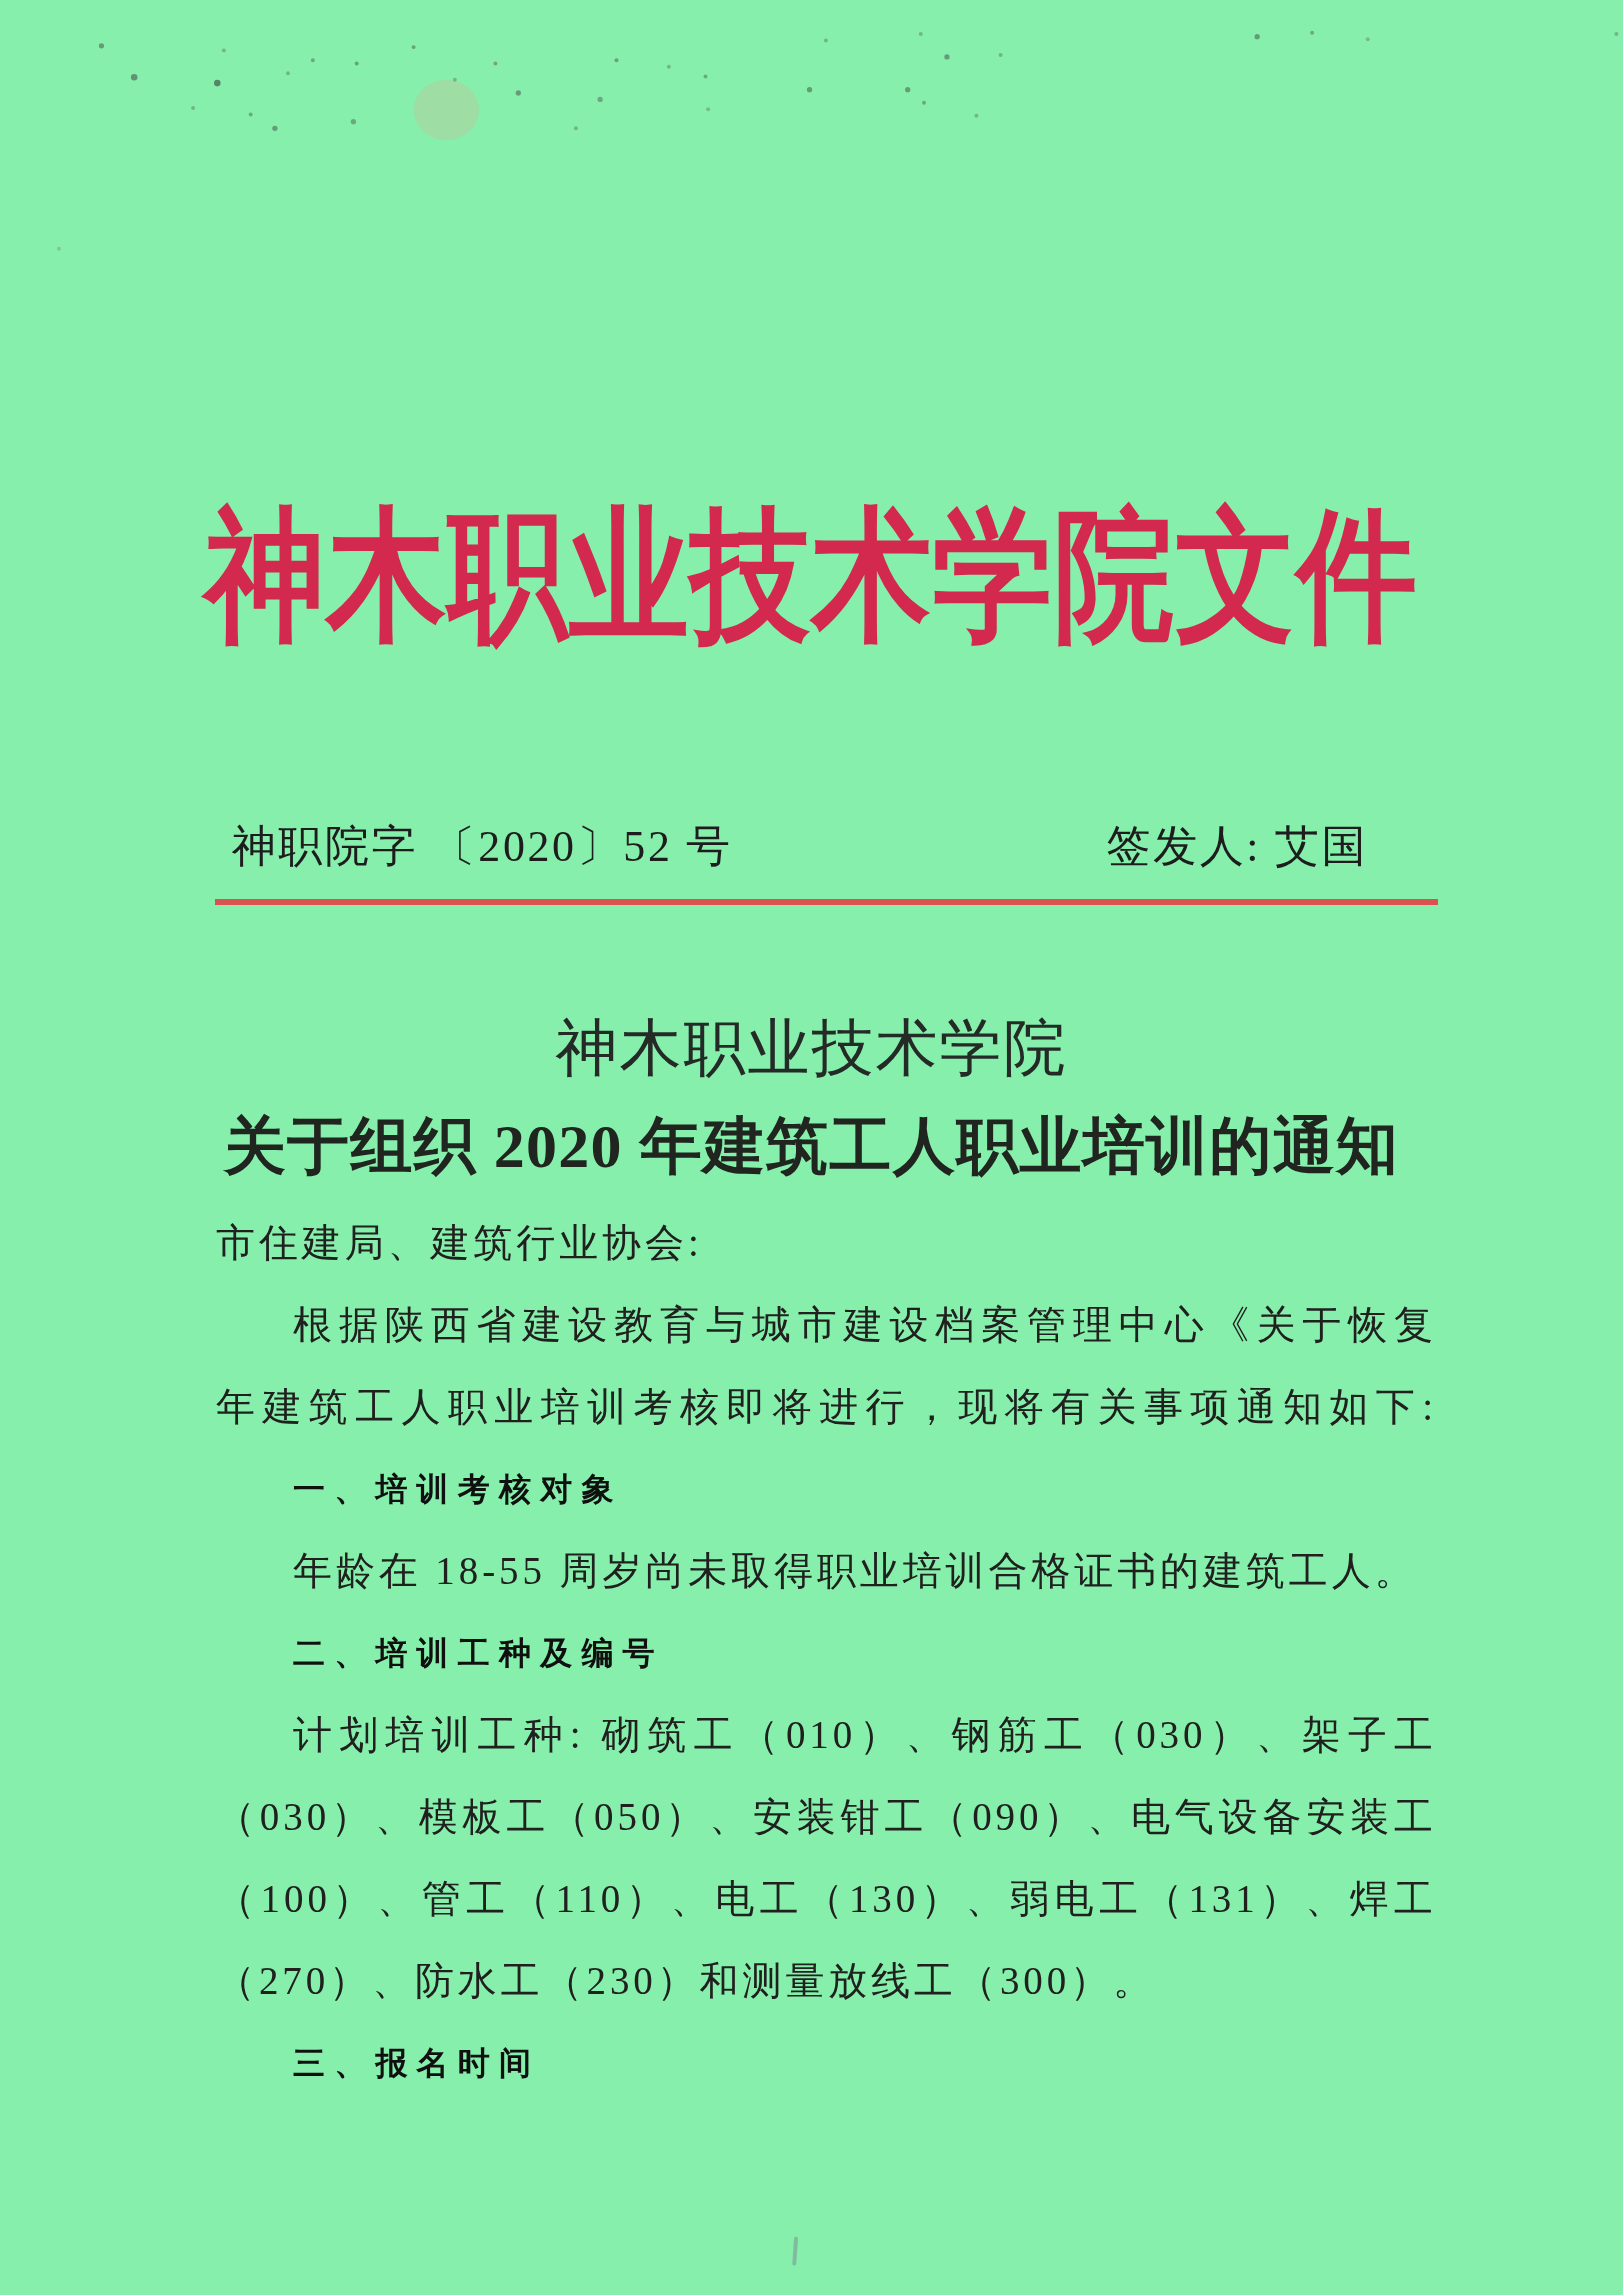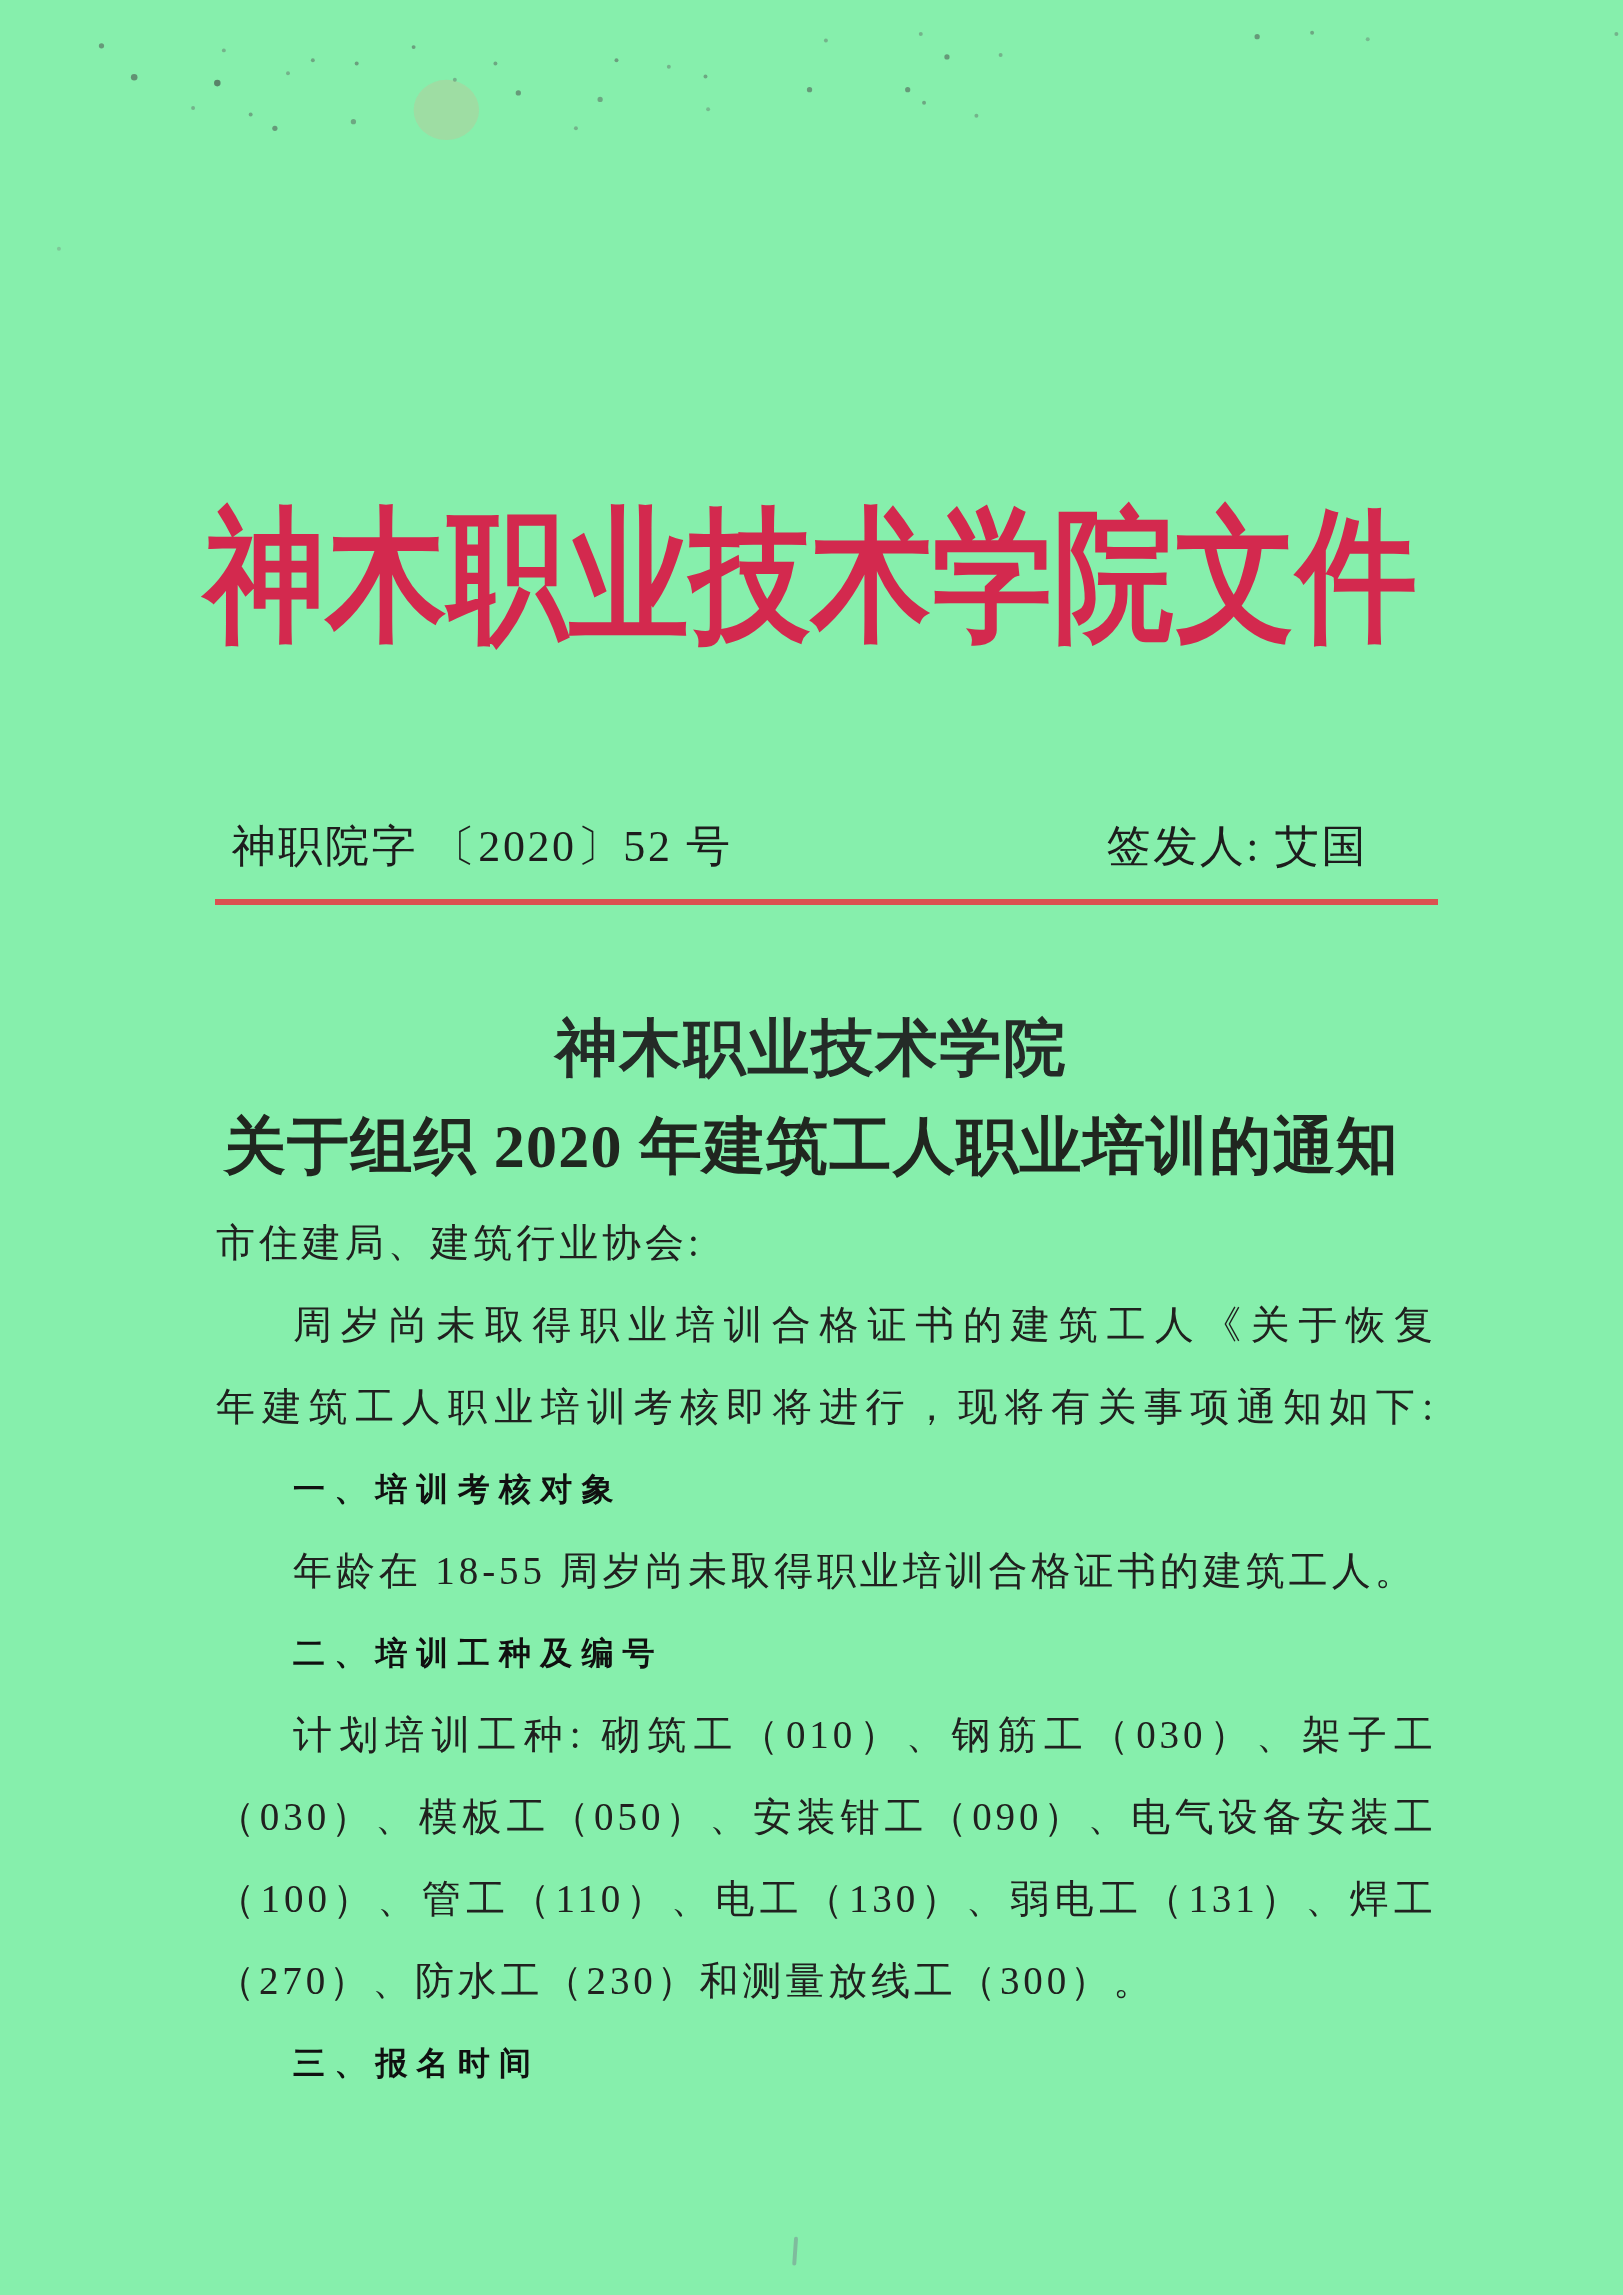--- a/index.html
+++ b/index.html
@@ -70,21 +70,21 @@
   
   .subject1 {
     position: absolute;
     top: 1007px;
     left: 0;
     width: 100%;
     height: 82px;
     line-height: 82px;
     text-align: center;
     font-size: 62px;
-    font-weight: 700;
+    font-weight: 400;
     color: #242b27;
     letter-spacing: 2px;
     white-space: nowrap;
   }
   .subject2 {
     position: absolute;
     top: 1104px;
     left: 0;
     width: 100%;
     height: 85px;
@@ -177,21 +177,21 @@
     <span class="docnum-right">签发人: 艾国</span>
   </div>
 
   <div class="red-rule"></div>
 
   <div class="subject1">神木职业技术学院</div>
   <div class="subject2">关于组织 2020 年建筑工人职业培训的通知</div>
 
   <div class="body-block">
     <div class="bl">市住建局、建筑行业协会:</div>
-    <div class="bl ind just">周岁尚未取得职业培训合格证书的建筑工人《关于恢复</div>
+    <div class="bl ind just">根据陕西省建设教育与城市建设档案管理中心《关于恢复</div>
     <div class="bl just">年建筑工人职业培训考核即将进行，现将有关事项通知如下:</div>
     <div class="bl ind hd">一、培训考核对象</div>
     <div class="bl ind">年龄在 18-55 周岁尚未取得职业培训合格证书的建筑工人。</div>
     <div class="bl ind hd">二、培训工种及编号</div>
     <div class="bl ind just">计划培训工种: 砌筑工（010）、钢筋工（030）、架子工</div>
     <div class="bl just">（030）、模板工（050）、安装钳工（090）、电气设备安装工</div>
     <div class="bl just">（100）、管工（110）、电工（130）、弱电工（131）、焊工</div>
     <div class="bl">（270）、防水工（230）和测量放线工（300）。</div>
     <div class="bl ind hd">三、报名时间</div>
   </div>

